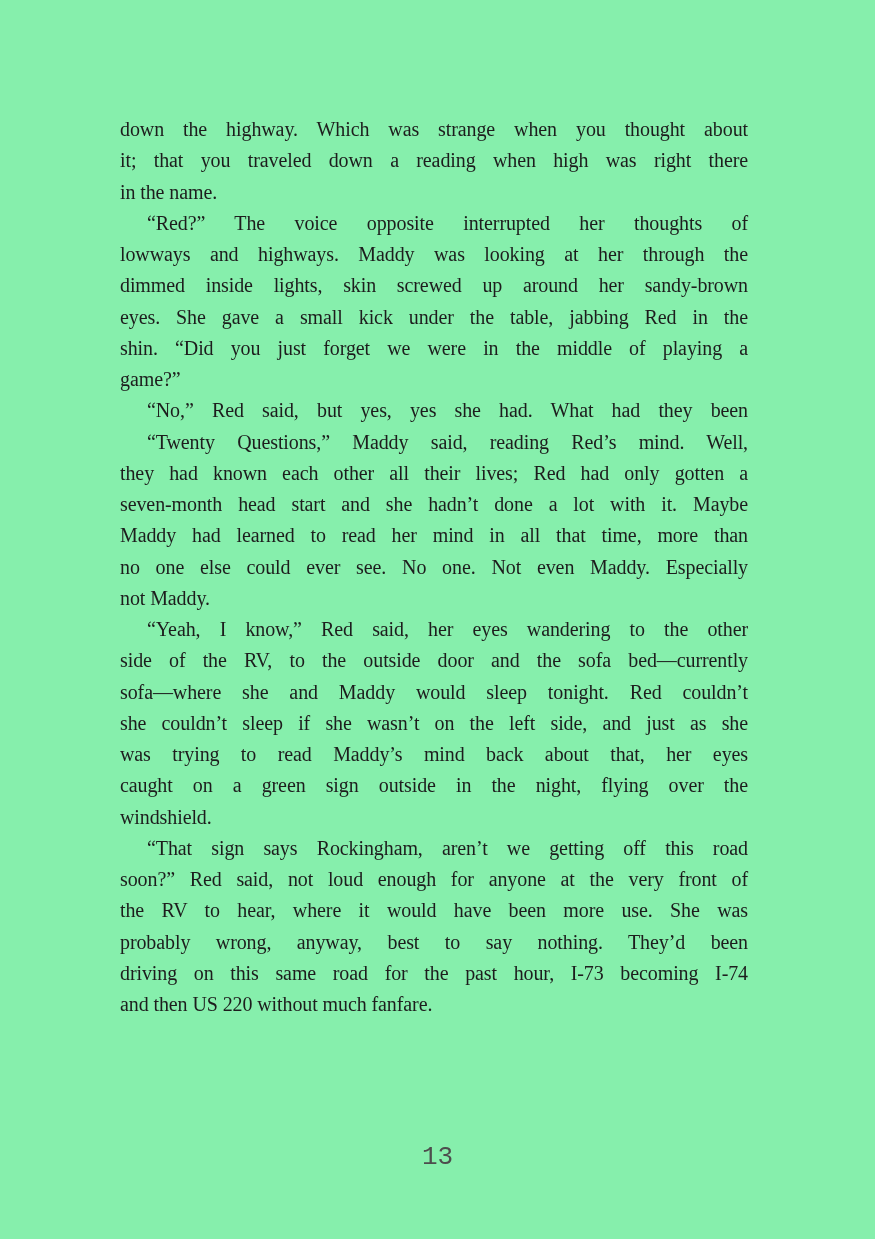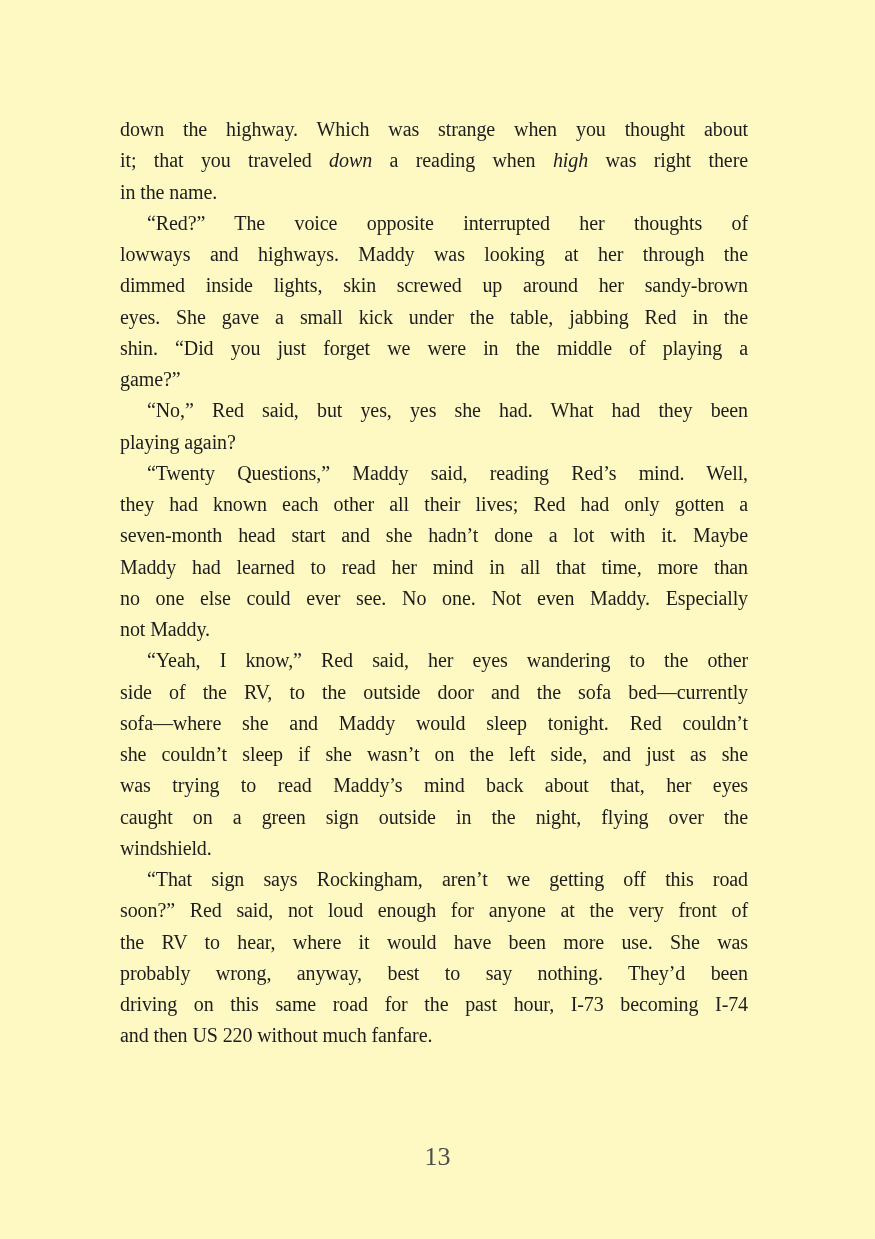--- a/index.html
+++ b/index.html
@@ -4,21 +4,21 @@
 <style>
   html, body {
     margin: 0;
     padding: 0;
     background: #ffffff;
   }
   .page {
     position: relative;
     width: 875px;
     height: 1239px;
-    background: #fef9c3;
+    background: #86efac;
     overflow: hidden;
     font-family: "Liberation Serif", serif;
   }
   .text-block {
     position: absolute;
     left: 120px;
     top: 114px;
     width: 628px;
     font-family: "Liberation Serif", serif;
     font-size: 20px;
@@ -33,50 +33,48 @@
     text-align-last: justify;
     white-space: normal;
   }
   .line.last {
     text-align-last: left;
   }
   .line.indent {
     text-indent: 27px;
   }
   .it {
-    font-style: italic;
   }
   .page-number {
     position: absolute;
     left: 0;
     top: 1142px;
     width: 875px;
     text-align: center;
-    font-family: Liberation Serif, serif;
+    font-family: Liberation Mono, monospace;
     font-size: 26px;
     line-height: 30px;
     color: #4d4d4d;
   }
 </style>
 </head>
 <body>
 
 <div class="page">
   <div class="text-block" id="text-block">
       <div class="line"><span>down the highway. Which was strange when you thought about</span></div>
       <div class="line"><span>it; that you traveled </span><span class="it">down</span><span> a reading when </span><span class="it">high</span><span> was right there</span></div>
       <div class="line last"><span>in the name.</span></div>
       <div class="line indent"><span>“Red?” The voice opposite interrupted her thoughts of</span></div>
       <div class="line"><span>lowways and highways. Maddy was looking at her through the</span></div>
       <div class="line"><span>dimmed inside lights, skin screwed up around her sandy-brown</span></div>
       <div class="line"><span>eyes. She gave a small kick under the table, jabbing Red in the</span></div>
       <div class="line"><span>shin. “Did you just forget we were in the middle of playing a</span></div>
       <div class="line last"><span>game?”</span></div>
       <div class="line indent"><span>“No,” Red said, but yes, yes she had. What had they been</span></div>
-      <div class="line last"><span>playing again?</span></div>
       <div class="line indent"><span>“Twenty Questions,” Maddy said, reading Red’s mind. Well,</span></div>
       <div class="line"><span>they had known each other all their lives; Red had only gotten a</span></div>
       <div class="line"><span>seven-month head start and she hadn’t done a lot with it. Maybe</span></div>
       <div class="line"><span>Maddy had learned to read her mind in all that time, more than</span></div>
       <div class="line"><span>no one else could ever see. No one. Not even Maddy. Especially</span></div>
       <div class="line last"><span>not Maddy.</span></div>
       <div class="line indent"><span>“Yeah, I know,” Red said, her eyes wandering to the other</span></div>
       <div class="line"><span>side of the RV, to the outside door and the sofa bed—currently</span></div>
       <div class="line"><span>sofa—where she and Maddy would sleep tonight. Red couldn’t</span></div>
       <div class="line"><span>she couldn’t sleep if she wasn’t on the left side, and just as she</span></div>

